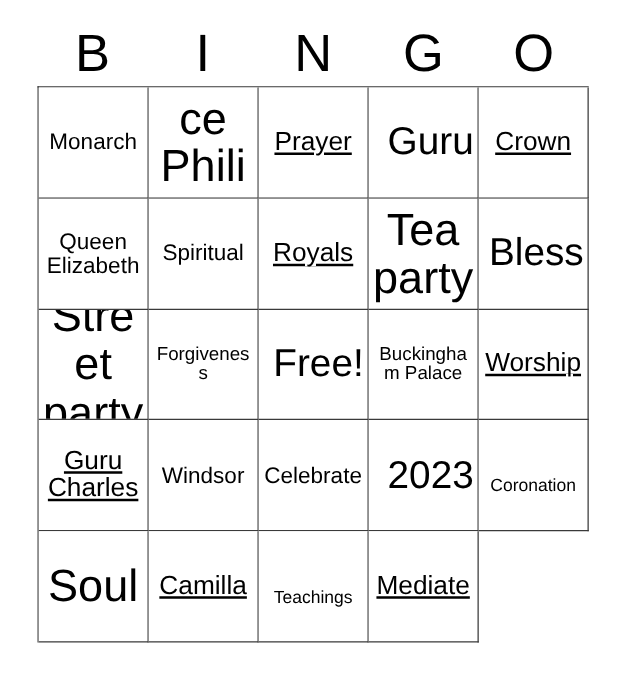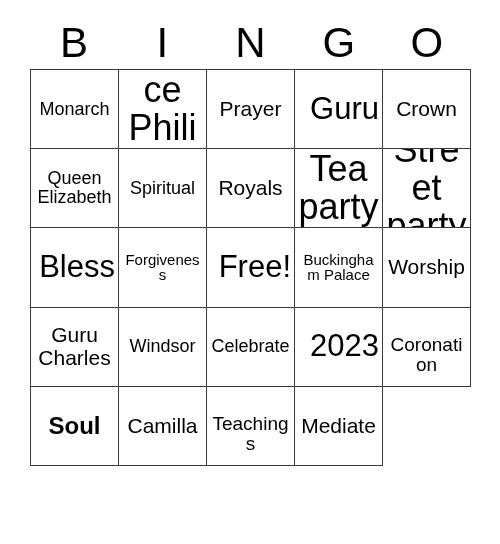--- a/index.html
+++ b/index.html
@@ -43,21 +43,21 @@
     letter-spacing: 0;
     color: #000;
   }
 
   
   #grid {
     position: absolute;
     left: 30px;
     top: 69px;
     width: 441px;
-    height: 397px;
+    height: 445px;
     box-sizing: border-box;
     border-top: 1.5px solid #3a3a3a;
     border-left: 1.5px solid #3a3a3a;
     display: grid;
     grid-template-columns: repeat(5, 1fr);
     grid-template-rows: repeat(5, 1fr);
   }
   .cell {
     box-sizing: border-box;
     border-right: 1.5px solid #3a3a3a;
@@ -72,26 +72,26 @@
   .cell-text {
     display: block;
     text-align: center;
     line-height: 1.06;
     width: 100%;
     word-wrap: break-word;
   }
 
   
   .s-xs  { font-size: 15px; }
-  .s-sm  { font-size: 19px; margin-top: 16px; }
+  .s-sm  { font-size: 14px; margin-top: 16px; }
   .s-md  { font-size: 18px; }
-  .s-lg  { font-size: 21px; }
+  .s-lg  { font-size: 21px; text-decoration: underline; }
   .s-xl  { font-size: 36px; }
   .s-xxl { font-size: 31px; text-align: right; }
-  .s-huge{ font-size: 24px; font-weight: bold; }
+  .s-huge{ font-size: 36px; }
 </style>
 </head>
 <body>
 
 <div id="card">
 
   <div id="header">
     <div class="hdr-cell">B</div>
     <div class="hdr-cell">I</div>
     <div class="hdr-cell">N</div>
@@ -121,24 +121,24 @@
       <div class="cell">
         <span class="cell-text s-md">Spiritual</span>
       </div>
       <div class="cell">
         <span class="cell-text s-lg">Royals</span>
       </div>
       <div class="cell">
         <span class="cell-text s-xl">Tea party</span>
       </div>
       <div class="cell">
-        <span class="cell-text s-xl">Street party</span>
+        <span class="cell-text s-xxl">Bless</span>
       </div>
       <div class="cell">
-        <span class="cell-text s-xxl">Bless</span>
+        <span class="cell-text s-xl">Street party</span>
       </div>
       <div class="cell">
         <span class="cell-text s-xs">Forgiveness</span>
       </div>
       <div class="cell">
         <span class="cell-text s-xxl">Free!</span>
       </div>
       <div class="cell">
         <span class="cell-text s-xs">Buckingham Palace</span>
       </div>

